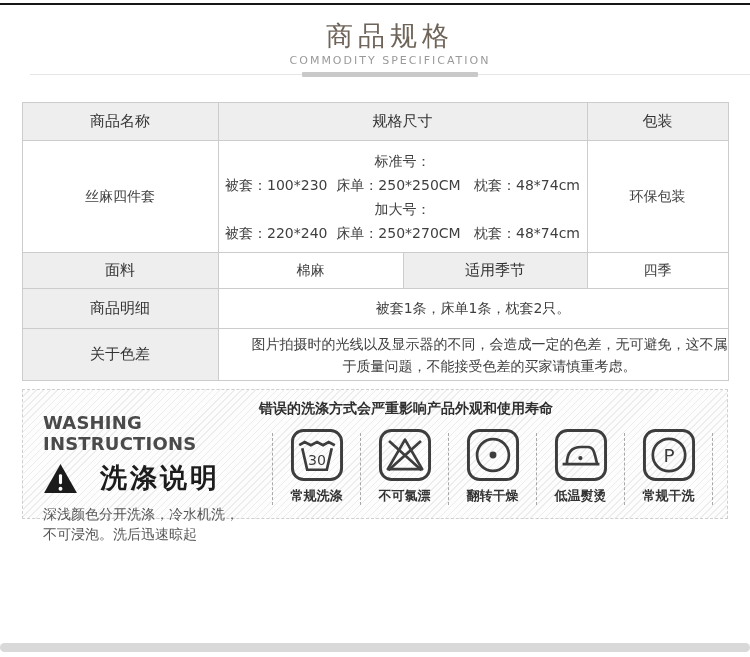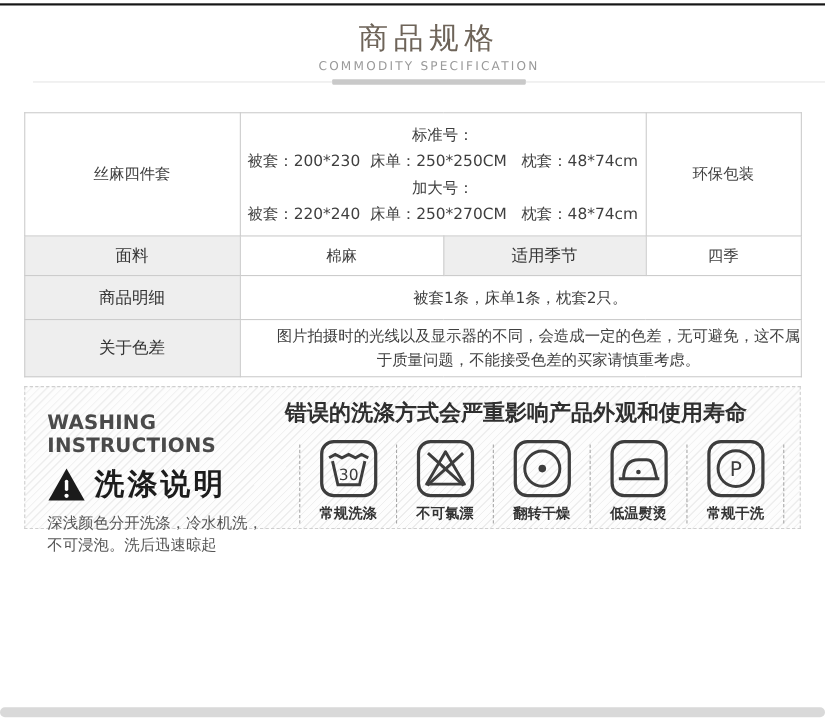--- a/index.html
+++ b/index.html
@@ -39,25 +39,25 @@
   td.detail-cell{padding-left:26px;}
   td.color-cell{padding:5px 24px 5px 14px;}
   td.color-cell p{margin:0;line-height:22px;padding-left:33px;}
 
   
   .washing{margin:8px 22px 0;height:128px;border:1px dashed #cfcfcf;box-sizing:content-box;
     background:repeating-linear-gradient(135deg,#fdfdfd 0px,#fdfdfd 4px,#ededed 4px,#ededed 5px);
     display:flex;}
   .wash-left{width:228px;box-sizing:border-box;padding:22px 0 0 20px;flex:none;}
   .wi-en{font-size:18px;font-weight:bold;color:#4a4a4a;letter-spacing:0.2px;}
-  .wi-cn-row{display:flex;align-items:center;gap:8px;margin-top:6px;}
+  .wi-cn-row{display:flex;align-items:center;gap:22px;margin-top:6px;}
   .wi-cn{font-size:27px;font-weight:bold;color:#1c1c1c;letter-spacing:3px;}
   .wi-note{margin-top:8px;font-size:14px;color:#555555;line-height:20px;width:202px;}
   .wash-right{flex:1;padding-top:8px;box-sizing:border-box;}
-  .wash-warning{font-size:20px;font-weight:bold;color:#2f2f2f;margin:2px 0 0 8px;}
+  .wash-warning{font-size:14px;font-weight:bold;color:#2f2f2f;margin:2px 0 0 8px;}
   .wash-icons{display:flex;align-items:flex-end;margin:10px 14px 0 21px;}
   .wash-sep{width:0;border-left:1px dashed #a8a8a8;height:72px;margin-top:3px;flex:none;}
   .wash-item{flex:1;display:flex;flex-direction:column;align-items:center;}
   .wash-label{font-size:13px;font-weight:bold;color:#333333;margin-top:5px;white-space:nowrap;}
   .wicon{display:block;}
   .wicon .st{stroke:#3d3d3d;stroke-width:2.2;fill:none;}
   .wicon .box{stroke:#3d3d3d;stroke-width:2.4;fill:none;}
   .wicon text{fill:#3d3d3d;font-family:"DejaVu Sans","Liberation Sans",sans-serif;}
 
   .bottom-bar{position:absolute;left:0;bottom:5px;width:750px;height:9px;
@@ -78,25 +78,30 @@
 </div>
 
 <table class="spec">
   <colgroup>
       <col style="width:196px">
       <col style="width:185px">
       <col style="width:184px">
       <col style="width:141px">
     </colgroup>
   <tbody>
+      <tr class="r-head">
+    <td class="lab">商品名称</td>
+    <td class="lab" colspan="2">规格尺寸</td>
+    <td class="lab">包装</td>
+  </tr>
   <tr class="r-spec">
     <td class="product-cell">丝麻四件套</td>
     <td class="size-cell" colspan="2">
       <div>标准号：</div>
-      <div>被套：200*230  床单：250*250CM   枕套：48*74cm</div>
+      <div>被套：100*230  床单：250*250CM   枕套：48*74cm</div>
       <div>加大号：</div>
       <div>被套：220*240  床单：250*270CM   枕套：48*74cm</div>
     </td>
     <td>环保包装</td>
   </tr>
   <tr class="r-fabric">
     <td class="lab">面料</td>
     <td>棉麻</td>
     <td class="lab">适用季节</td>
     <td>四季</td>

